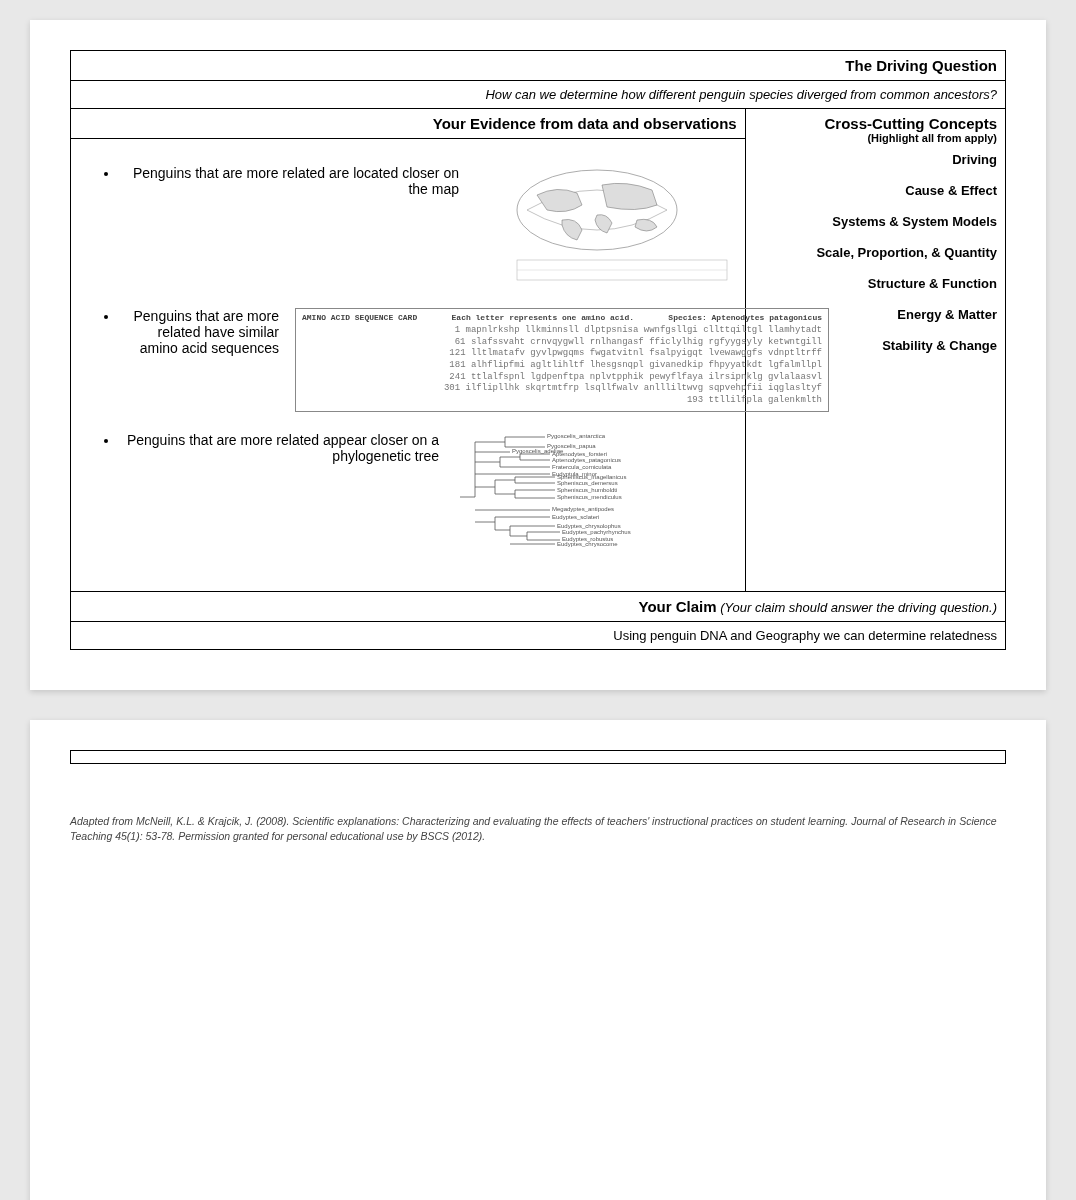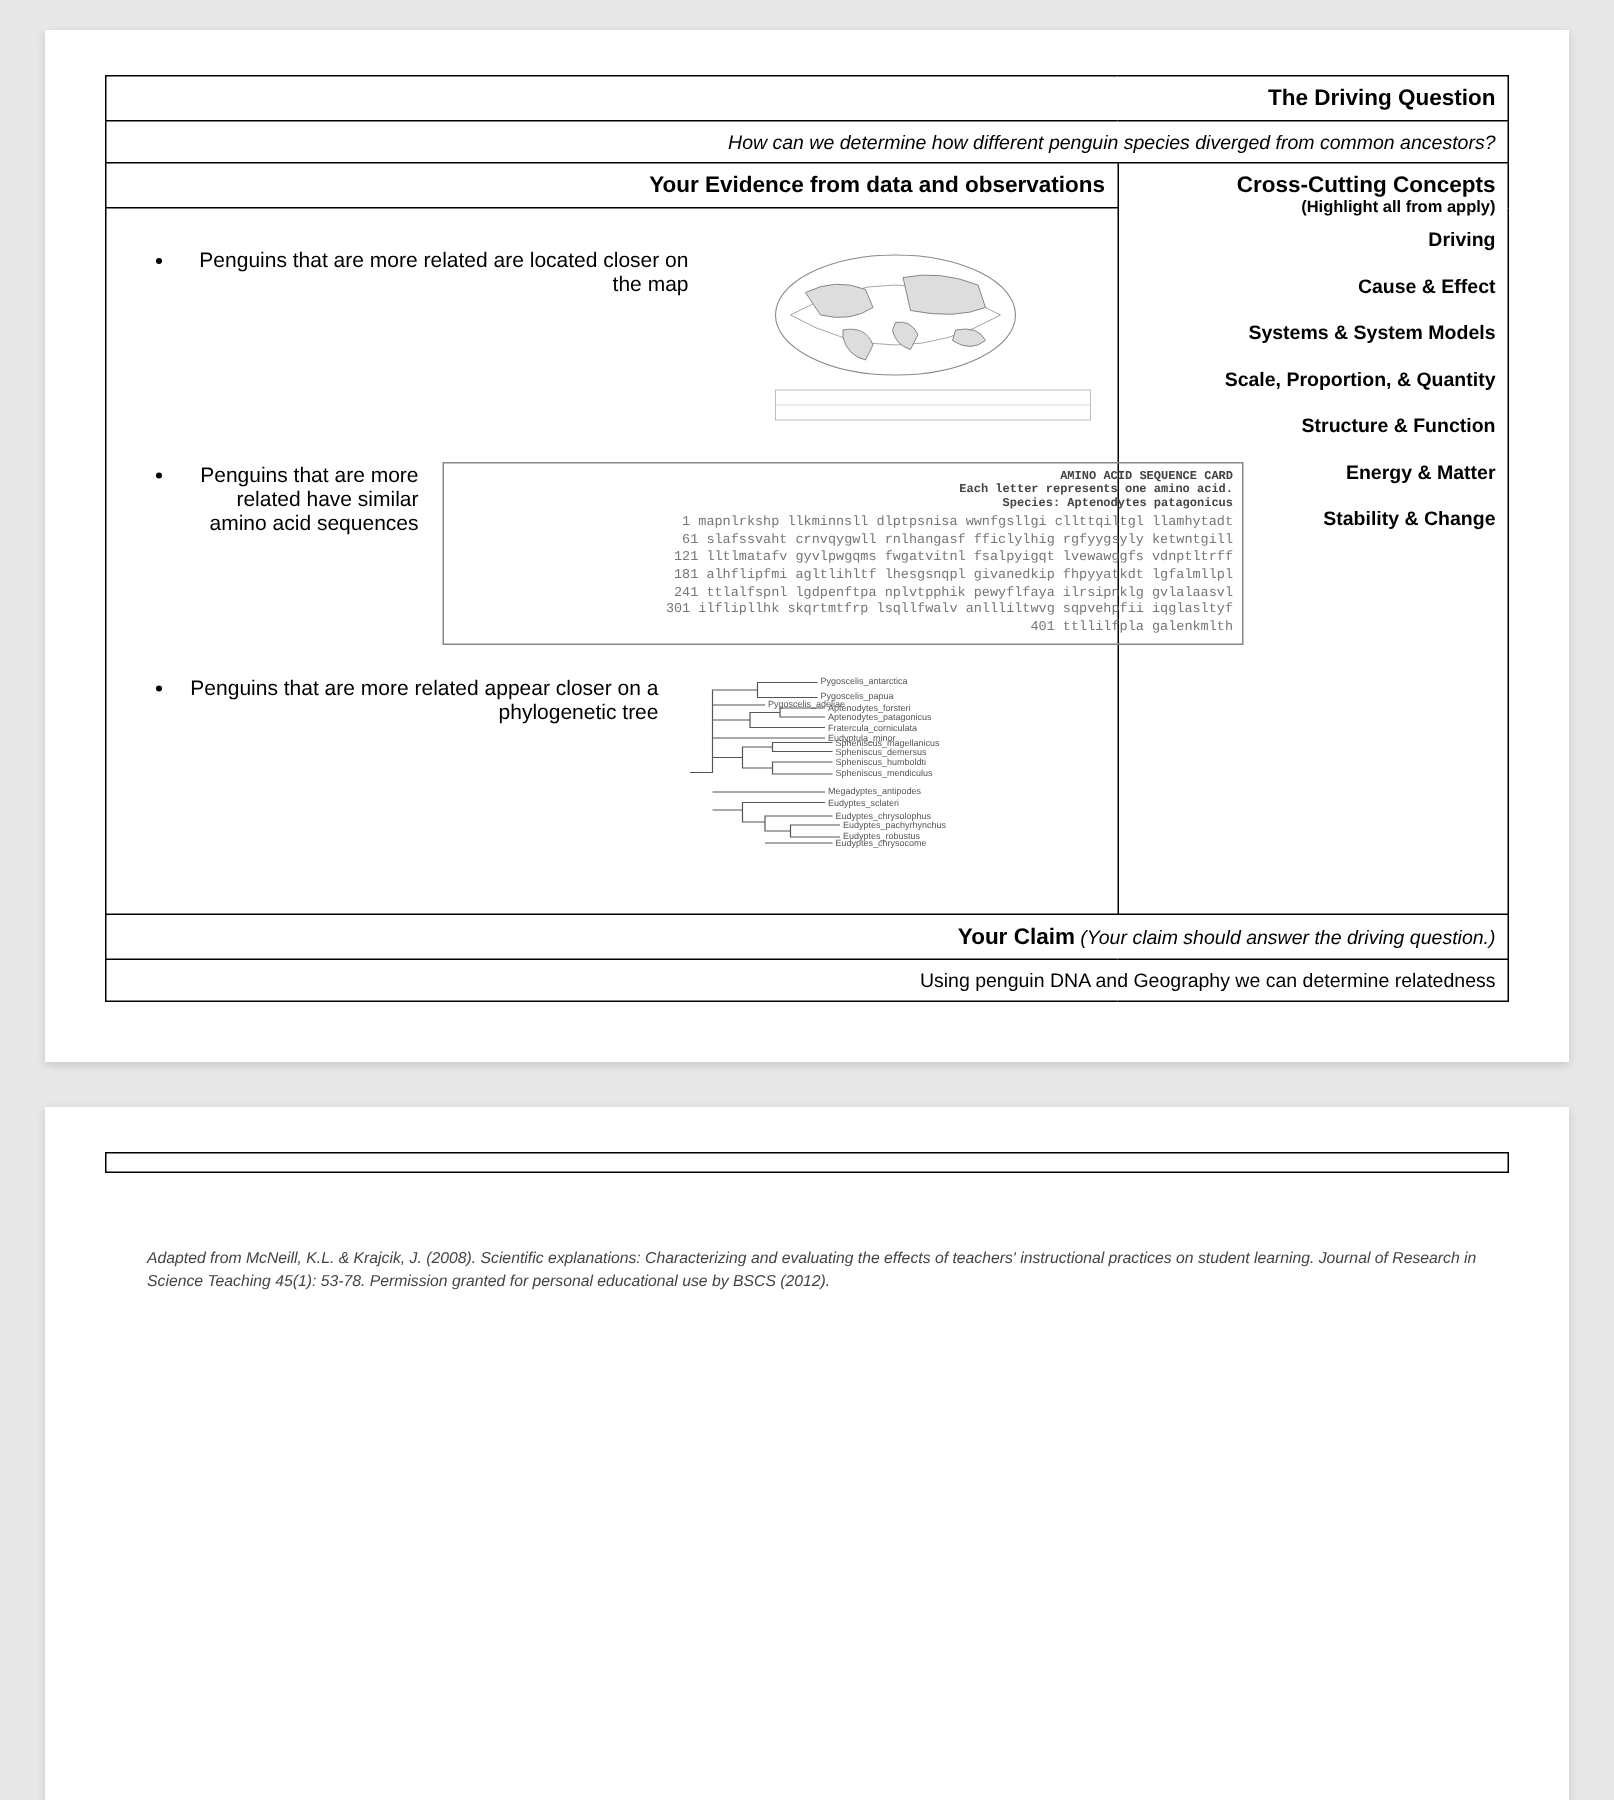--- a/index.html
+++ b/index.html
@@ -71,21 +71,20 @@
     color: #777;
     width: 520px;
   }
   .seq-head {
     display: flex;
     justify-content: space-between;
     font-size: 8px;
     font-weight: bold;
     color: #444;
     margin-bottom: 3px;
-    flex-direction: column;
   }
   .seq-line {
     white-space: pre;
     line-height: 1.3;
   }
   .tree-svg {
     width: 300px;
     font-size: 7px;
   }
   .ccc-item {
@@ -98,21 +97,20 @@
   }
   .reasoning-box {
     min-height: 350px;
   }
   .citation {
     font-style: italic;
     font-size: 10.5px;
     color: #444;
     margin-top: 50px;
     line-height: 1.4;
-    margin-left: 28px;
   }
 </style>
 </head>
 <body>
 
 <div class="page">
   <table class="grid">
     <tbody>
         <tr>
       <td colspan="2">
@@ -170,21 +168,21 @@
                     <span>AMINO ACID SEQUENCE CARD</span>
                     <span>Each letter represents one amino acid.</span>
                     <span><span>Species:</span> <b>Aptenodytes patagonicus</b></span>
                   </div>
                   <div class="seq-line"><span>1</span> <span>mapnlrkshp llkminnsll dlptpsnisa wwnfgsllgi cllttqiltgl llamhytadt</span></div>
                   <div class="seq-line"><span>61</span> <span>slafssvaht crnvqygwll rnlhangasf fficlylhig rgfyygsyly ketwntgill</span></div>
                   <div class="seq-line"><span>121</span> <span>lltlmatafv gyvlpwgqms fwgatvitnl fsalpyigqt lvewawggfs vdnptltrff</span></div>
                   <div class="seq-line"><span>181</span> <span>alhflipfmi agltlihltf lhesgsnqpl givanedkip fhpyyatkdt lgfalmllpl</span></div>
                   <div class="seq-line"><span>241</span> <span>ttlalfspnl lgdpenftpa nplvtpphik pewyflfaya ilrsipnklg gvlalaasvl</span></div>
                   <div class="seq-line"><span>301</span> <span>ilflipllhk skqrtmtfrp lsqllfwalv anllliltwvg sqpvehpfii iqglasltyf</span></div>
-                  <div class="seq-line"><span>401</span> <span>ttllilfpla galenkmlth</span></div>
+                  <div class="seq-line"><span>193</span> <span>ttllilfpla galenkmlth</span></div>
                 </div>
               </div>
             </div>
           </li>
           <li>
             <div class="evidence-row">
               <div class="evidence-text" style="max-width:320px;">Penguins that are more related appear closer on a phylogenetic tree</div>
               <div class="figure">
                 <svg class="tree-svg" viewBox="0 0 300 130">
                   <g stroke="#555" stroke-width="0.8" fill="none">

